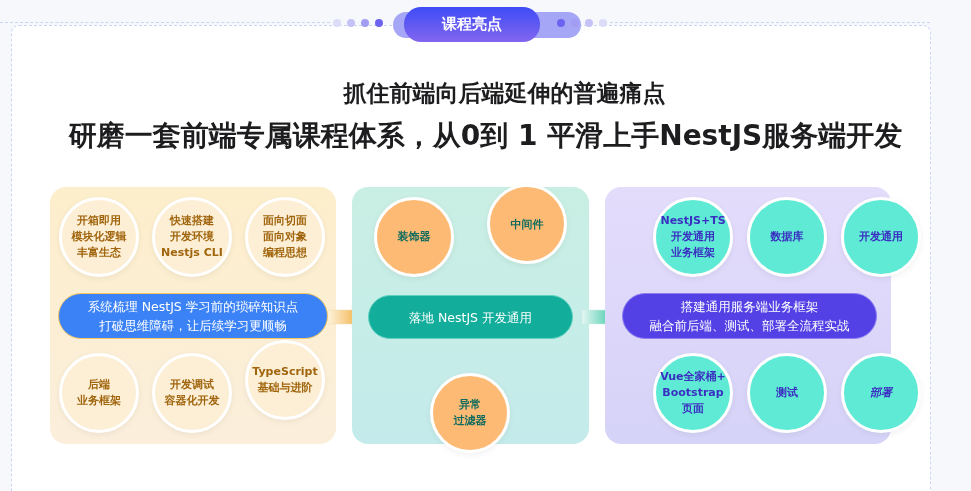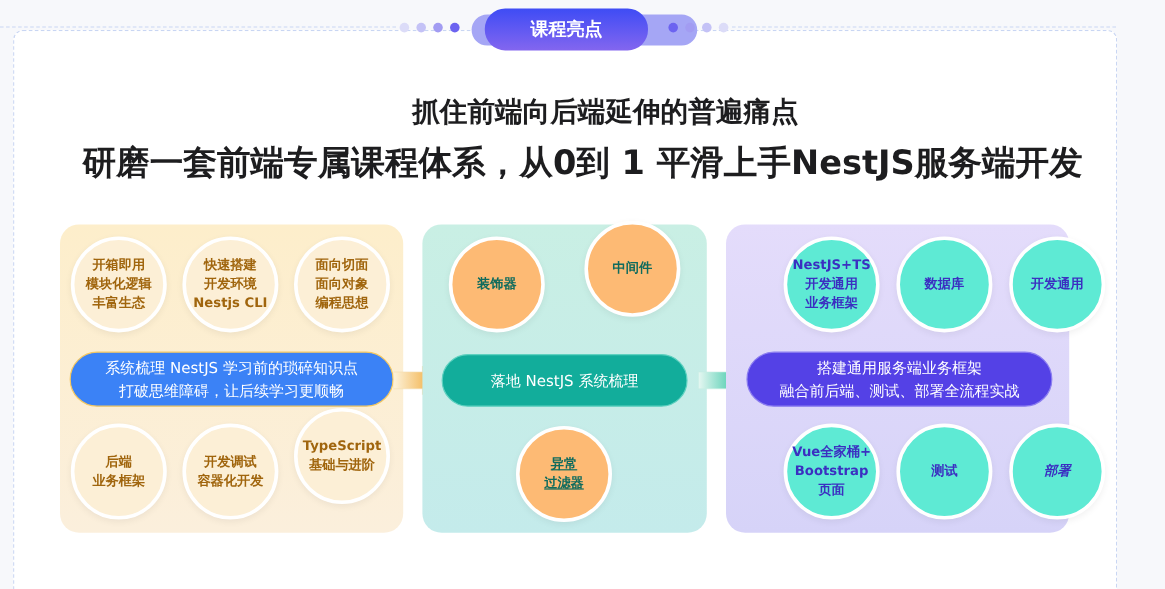--- a/index.html
+++ b/index.html
@@ -80,22 +80,22 @@
         <stop offset="0" stop-color="#fdf3dc"></stop>
         <stop offset="1" stop-color="#f0a732"></stop>
       </linearGradient>
     </defs>
   <path d="M0 5 L24 5 L24 0 L36 12 L24 24 L24 19 L0 19 Z" fill="url(#ga)" stroke="#f3dcb0" stroke-width="0.5"></path>
 </svg>
 
 <div class="panel p2"></div>
 <div class="circle c-gr txt" style="left:374px;top:197px;">装饰器</div>
 <div class="circle c-gr txt" style="left:487px;top:184px;font-family:Liberation Serif, serif;">中间件</div>
-<div class="pill pill-gr txt">落地 NestJS 系统梳理</div>
-<div class="circle c-gr txt" style="left:430px;top:355px;text-decoration:underline;">异常
+<div class="pill pill-gr txt">落地 NestJS 开发通用</div>
+<div class="circle c-gr txt" style="left:430px;top:373px;">异常
 过滤器</div>
 
 <svg class="arrow" style="left:582px;" viewBox="0 0 36 24">
   <defs>
       <linearGradient id="gb" x1="0" x2="1">
         <stop offset="0" stop-color="#e6f7f2"></stop>
         <stop offset="1" stop-color="#2cc3a0"></stop>
       </linearGradient>
     </defs>
   <path d="M0 5 L24 5 L24 0 L36 12 L24 24 L24 19 L0 19 Z" fill="url(#gb)" stroke="#c8ece2" stroke-width="0.5"></path>

